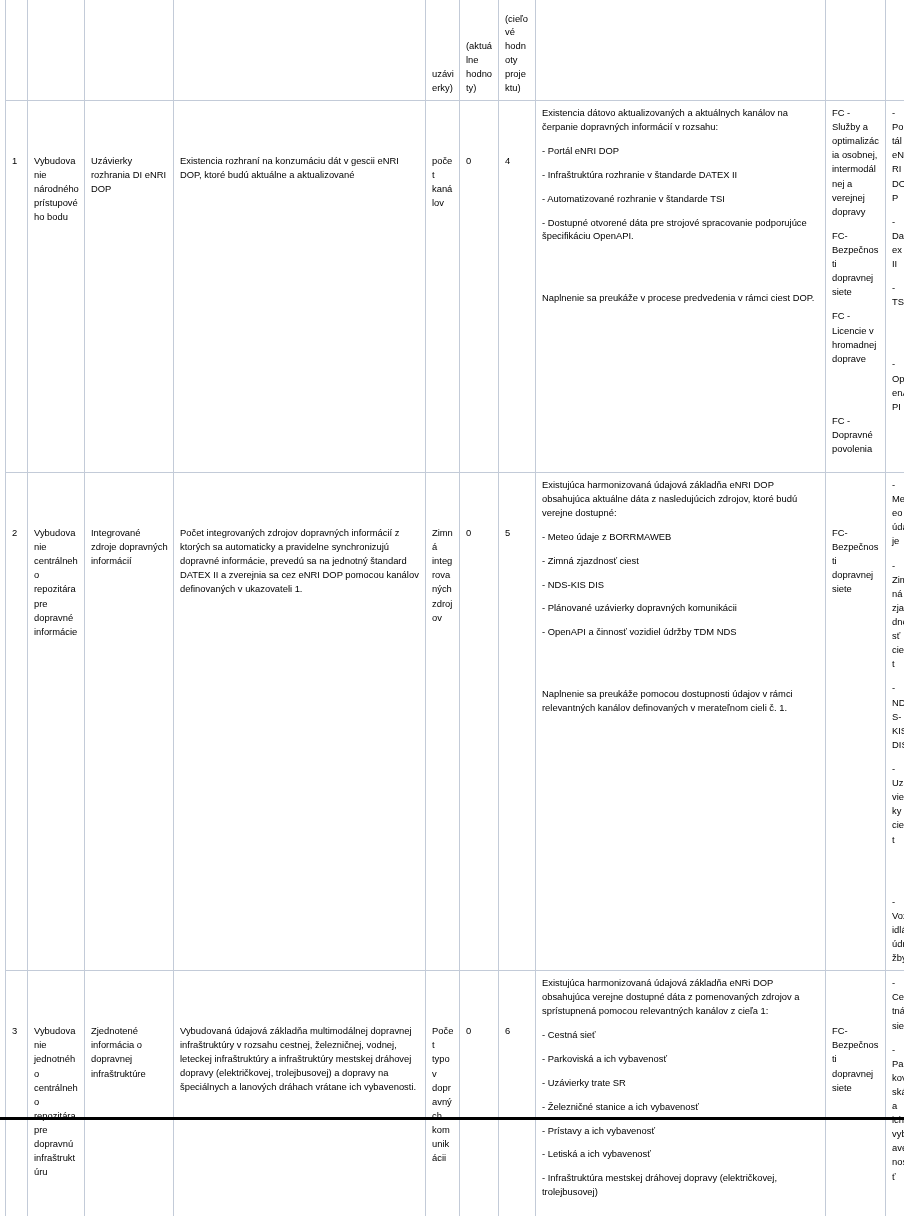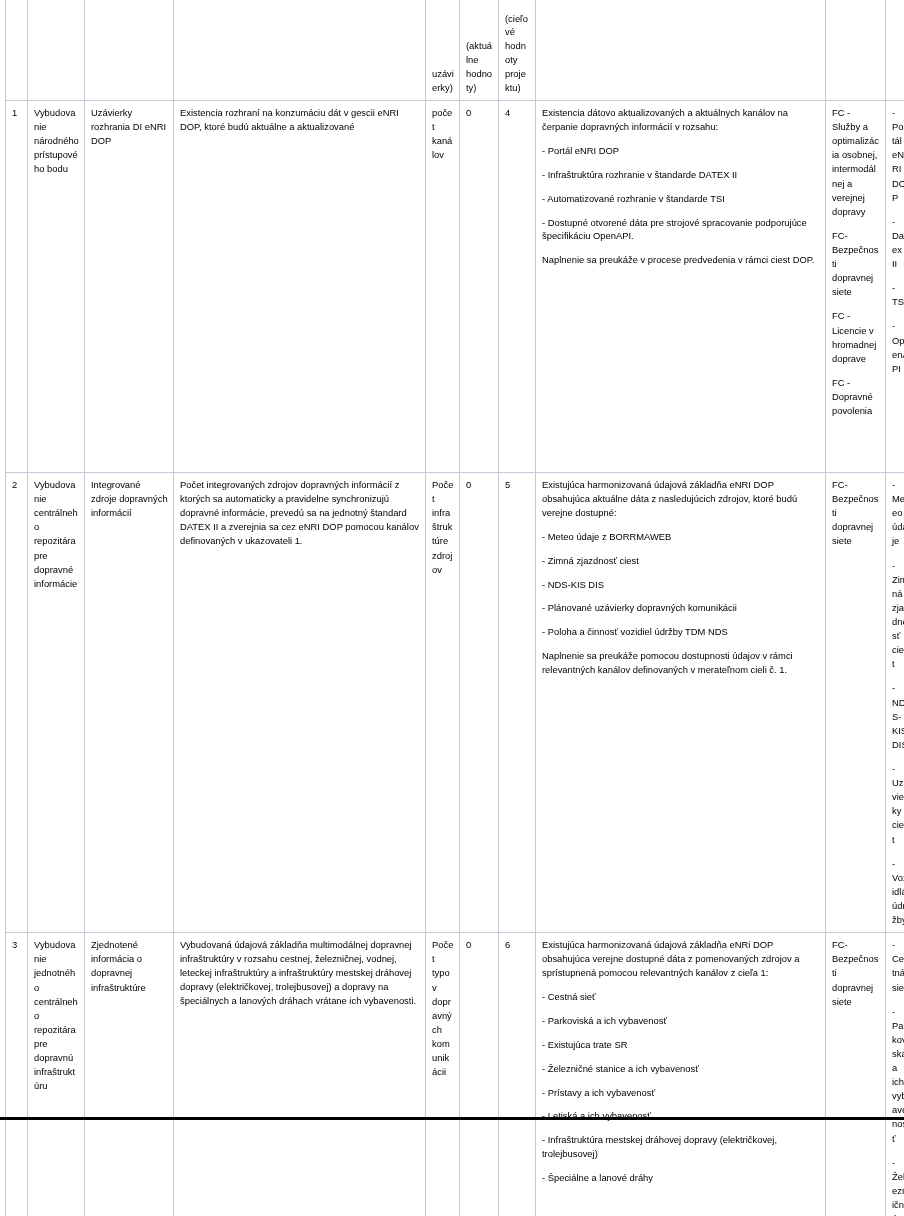--- a/index.html
+++ b/index.html
@@ -56,21 +56,21 @@
   col.c-unit  { width: 34px; }
   col.c-base  { width: 39px; }
   col.c-targ  { width: 37px; }
   col.c-meas  { width: 290px; }
   col.c-fc    { width: 60px; }
   col.c-out   { width: 29px; }
 
   .cell-p {
     margin: 0 0 10px 0;
   }
-  .cell-p:last-child { margin-bottom: 0; }
+  .cell-p:last-child { margin-bottom: 0; margin-top: 48px; }
 
   .hdr-cell {
     font-size: 9.4px;
     line-height: 1.48;
   }
 
   .num-cell { text-align: left; }
 
   .narrow-col { line-height: 1.5; }
 
@@ -173,35 +173,35 @@
         <td class="narrow-col">
           <div class="cell-p">Vybudovanie centrálneho repozitára pre dopravné informácie</div>
         </td>
         <td class="narrow-col">
           <div class="cell-p">Integrované zdroje dopravných informácií</div>
         </td>
         <td>
           <div class="cell-p">Počet integrovaných zdrojov dopravných informácií z ktorých sa automaticky a pravidelne synchronizujú dopravné informácie, prevedú sa na jednotný štandard DATEX II a zverejnia sa cez eNRI DOP pomocou kanálov definovaných v ukazovateli 1.</div>
         </td>
         <td class="narrow-col">
-          <div class="cell-p">Počet infraštruktúre zdrojov</div>
+          <div class="cell-p">Zimná integrovaných zdrojov</div>
         </td>
         <td class="blue-left">
           <div class="cell-p">0</div>
         </td>
         <td class="blue-left">
           <div class="cell-p">5</div>
         </td>
         <td>
           <div class="cell-p">Existujúca harmonizovaná údajová základňa eNRI DOP obsahujúca aktuálne dáta z nasledujúcich zdrojov, ktoré budú verejne dostupné:</div>
           <div class="cell-p">- Meteo údaje z BORRMAWEB</div>
           <div class="cell-p">- Zimná zjazdnosť ciest</div>
           <div class="cell-p">- NDS-KIS DIS</div>
           <div class="cell-p">- Plánované uzávierky dopravných komunikácii</div>
-          <div class="cell-p">- Poloha a činnosť vozidiel údržby TDM NDS</div>
+          <div class="cell-p">- OpenAPI a činnosť vozidiel údržby TDM NDS</div>
           <div class="cell-p">Naplnenie sa preukáže pomocou dostupnosti údajov v rámci relevantných kanálov definovaných v merateľnom cieli č. 1.</div>
         </td>
         <td class="narrow-col">
           <div class="cell-p">FC-Bezpečnosti dopravnej siete</div>
         </td>
         <td class="narrow-col">
           <div class="cell-p">- Meteo údaje</div>
           <div class="cell-p">- Zimná zjazdnosť ciest</div>
           <div class="cell-p">- NDS-KIS DIS</div>
           <div class="cell-p">- Uzávierky ciest</div>
@@ -228,21 +228,21 @@
         <td class="blue-left">
           <div class="cell-p">0</div>
         </td>
         <td class="blue-left">
           <div class="cell-p">6</div>
         </td>
         <td>
           <div class="cell-p">Existujúca harmonizovaná údajová základňa eNRi DOP obsahujúca verejne dostupné dáta z pomenovaných zdrojov a sprístupnená pomocou relevantných kanálov z cieľa 1:</div>
           <div class="cell-p">- Cestná sieť</div>
           <div class="cell-p">- Parkoviská a ich vybavenosť</div>
-          <div class="cell-p">- Existujúca trate SR</div>
+          <div class="cell-p">- Uzávierky trate SR</div>
           <div class="cell-p">- Železničné stanice a ich vybavenosť</div>
           <div class="cell-p">- Prístavy a ich vybavenosť</div>
           <div class="cell-p">- Letiská a ich vybavenosť</div>
           <div class="cell-p">- Infraštruktúra mestskej dráhovej dopravy (električkovej, trolejbusovej)</div>
           <div class="cell-p">- Špeciálne a lanové dráhy</div>
         </td>
         <td class="narrow-col">
           <div class="cell-p">FC-Bezpečnosti dopravnej siete</div>
         </td>
         <td class="narrow-col">

